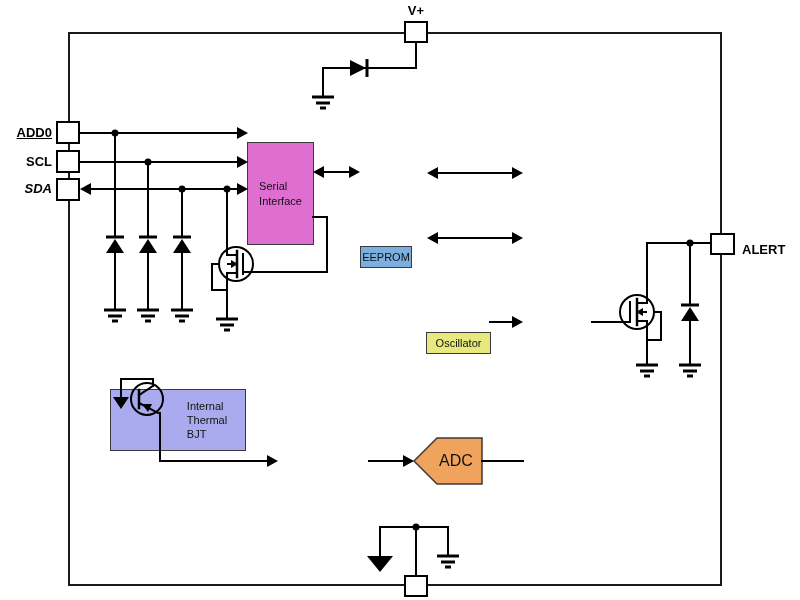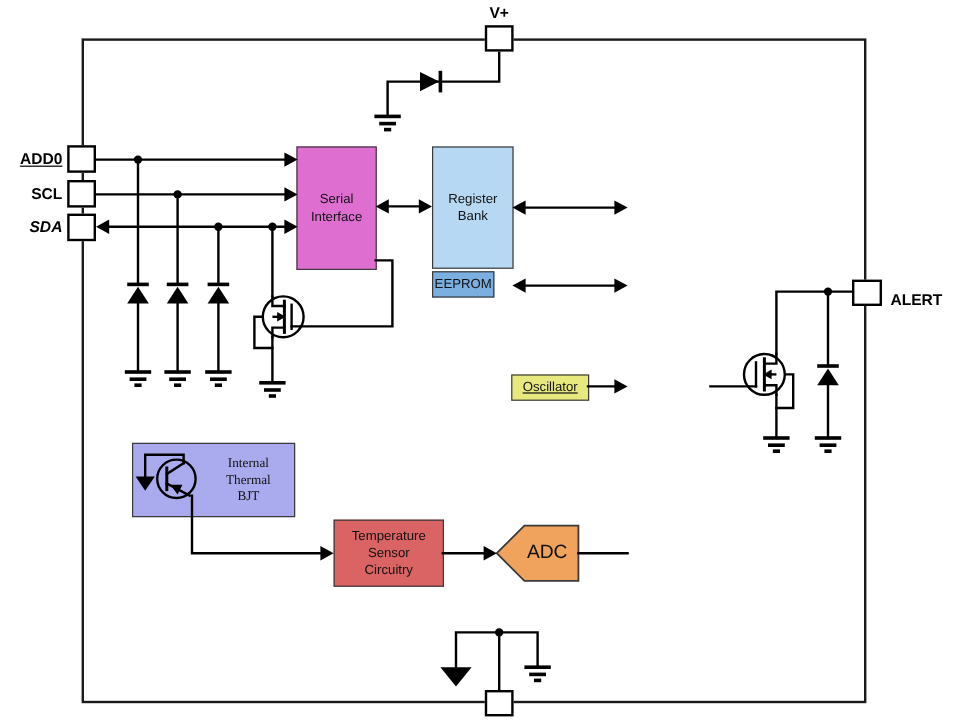--- a/index.html
+++ b/index.html
@@ -1,56 +1,51 @@
 <!DOCTYPE html>
 <html><head>
 <meta charset="utf-8">
 <style>
   html,body{margin:0;padding:0;background:#fff;}
   .stage{position:relative;width:800px;height:600px;background:#ffffff;overflow:hidden;
          font-family:"Liberation Sans",sans-serif;}
   .stage *{box-sizing:border-box;}
   .chip{position:absolute;left:68px;top:32px;width:654px;height:554px;border:2px solid #1a1a1a;}
   .block{position:absolute;border:1.5px solid #3a3a3a;display:flex;align-items:center;
-         justify-content:center;text-align:center;font-size:11px;line-height:1.3;
-         color:#111;white-space:pre-line;}
+         justify-content:center;font-size:11px;line-height:1.3;
+         color:#111;white-space:pre-line;margin-top:20px;}
   .svglayer{position:absolute;left:0;top:0;}
   .w{stroke:#000;stroke-width:2;fill:none;stroke-linecap:square;}
   .w25{stroke:#000;stroke-width:2.5;fill:none;stroke-linecap:square;}
   .bar{stroke:#000;stroke-width:3;fill:none;stroke-linecap:butt;}
   .f{fill:#000;stroke:none;}
   .pin{position:absolute;background:#ffffff;border:2px solid #000;}
   .pinlabel{position:absolute;font-size:13px;font-weight:bold;color:#000;line-height:16px;}
   .right{text-align:right;}
   .center{text-align:center;}
   .adclabel{position:absolute;left:430px;top:450px;width:52px;height:22px;display:flex;
             align-items:center;justify-content:center;font-size:16px;color:#111;}
-  .bjt-text{padding-left:58px;font-family:Liberation Serif, serif;}
+  .bjt-text{padding-left:58px;}
 </style>
 </head>
 <body>
 
 <div class="stage">
 
   <div class="chip"></div>
 
   <div class="block" style="left: 247px; top: 122px; width: 67px; height: 103px; background-color: rgb(223, 110, 209);">Serial
 Interface</div>
 
-  <div class="block" style="left: 360px; top: 122px; width: 68px; height: 102px; background-color: rgb(183, 216, 242);">Register
-Bank</div>
 
   <div class="block" style="left: 360px; top: 226px; width: 52px; height: 22px; background-color: rgb(122, 175, 224);">EEPROM</div>
 
 
-  <div class="block" style="left: 426px; top: 312px; width: 65px; height: 22px; background-color: rgb(231, 233, 127); text-decoration: underline;">Oscillator</div>
-
-  <div class="block" style="left: 278px; top: 433px; width: 92px; height: 56px; background-color: rgb(218, 99, 99);">Temperature
-Sensor
-Circuitry</div>
+  <div class="block" style="left: 426px; top: 312px; width: 65px; height: 22px; background-color: rgb(231, 233, 127);">Oscillator</div>
+
 
   <div class="block bjt-text" style="left: 110px; top: 369px; width: 136px; height: 62px; background-color: rgb(170, 171, 238);">Internal
 Thermal
 BJT</div>
 
   <svg class="svglayer" width="800" height="600" viewBox="0 0 800 600">
 
     <polygon points="414,461 437,438 482,438 482,484 437,484" style="stroke: rgb(58, 58, 58); stroke-width: 1.5; fill: rgb(240, 163, 92);"></polygon>
 
     <g>

